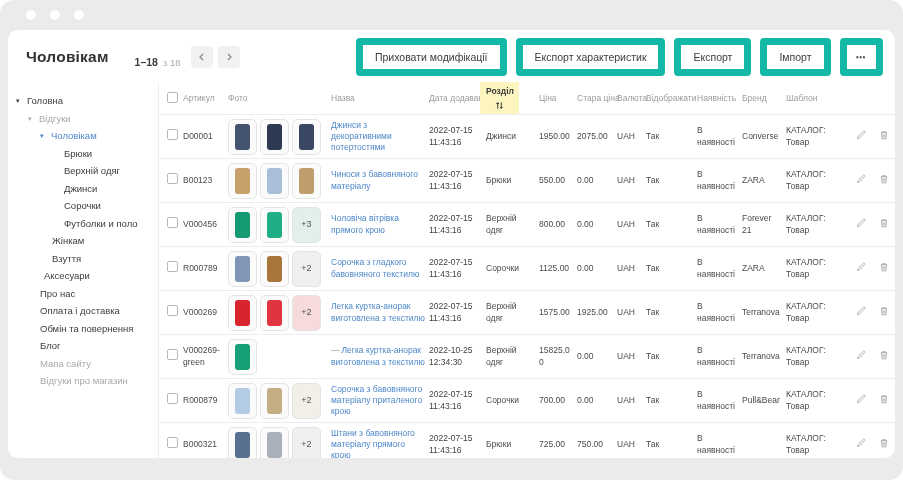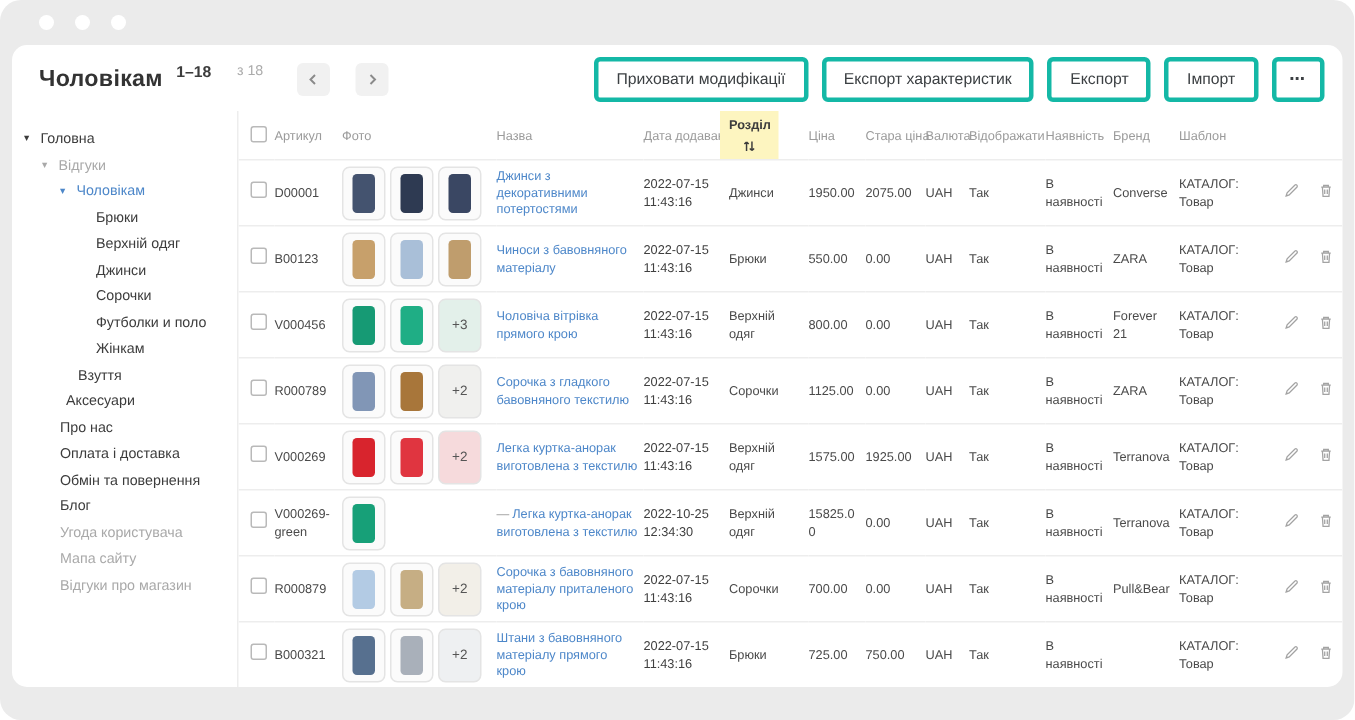--- a/index.html
+++ b/index.html
@@ -4,27 +4,27 @@
 <style>
   html,body{margin:0;padding:0;}
   body{width:903px;height:480px;background:#ffffff;font-family:"Liberation Sans","DejaVu Sans",sans-serif;overflow:hidden;}
   .window{position:relative;width:903px;height:480px;background:#ebebeb;border-radius:14px;overflow:hidden;}
   .chrome{height:30px;display:flex;align-items:center;padding-left:26px;gap:14px;}
   .dot{width:10px;height:10px;border-radius:50%;background:#ffffff;}
   .content{position:absolute;top:30px;left:8px;right:8px;bottom:22px;background:#ffffff;border-radius:10px;overflow:hidden;display:flex;flex-direction:column;}
   
   .toolbar{display:flex;align-items:center;padding:8px 12px 6px 18px;flex:none;}
   .title{font-size:15.5px;font-weight:bold;color:#333;margin:0;letter-spacing:.2px;}
-  .pagination{display:flex;align-items:flex-start;margin-left:9px;gap:17px;}
+  .pagination{display:flex;align-items:flex-end;margin-left:26px;gap:5px;}
   .pg-range{font-size:10.5px;font-weight:bold;color:#3c3c3c;}
   .pg-of{font-size:9.5px;color:#ababab;margin-right:6px;}
   .pg-btn{width:22px;height:22px;border:none;border-radius:4px;background:#f1f1f1;display:flex;align-items:center;justify-content:center;cursor:pointer;padding:0;}
   .spacer{flex:1;}
   .btns{display:flex;gap:9px;align-items:center;}
-  .btn{font-size:10.5px;color:#3c4043;background:#fff;border:3px solid #14b8a6;border-radius:4px;padding:6px 12px;cursor:pointer;white-space:nowrap;font-family:inherit;}
+  .btn{font-size:10.5px;color:#3c4043;background:#fff;border:7px solid #14b8a6;border-radius:4px;padding:6px 12px;cursor:pointer;white-space:nowrap;font-family:inherit;}
   .btn.primary{background:#4d8ef7;border-color:#4d8ef7;color:#fff;}
   .btn.more{padding:6px 9px;font-weight:bold;letter-spacing:1px;}
   
   .main{flex:1;display:flex;overflow:hidden;}
   .sidebar{width:150px;flex:none;padding-top:10px;box-sizing:border-box;overflow:hidden;}
   .side-item{height:17.5px;line-height:17.5px;font-size:9.5px;color:#3c3c3c;white-space:nowrap;cursor:pointer;}
   .side-item .caret{display:inline-block;width:11px;font-size:7px;color:inherit;vertical-align:1px;}
   .side-item.tone-muted{color:#a9a9a9;}
   .side-item.tone-active{color:#4d87c9;}
   .table-wrap{flex:1;border-left:1px solid #ededed;overflow:hidden;}
@@ -85,28 +85,27 @@
     <div class="main">
       <nav class="sidebar" id="sidebar">
           <div class="side-item tone-dark" style="padding-left: 8px;"><span class="caret">▾</span><span>Головна</span></div>
           <div class="side-item tone-muted" style="padding-left: 20px;"><span class="caret">▾</span><span>Відгуки</span></div>
           <div class="side-item tone-active" style="padding-left: 32px;"><span class="caret">▾</span><span>Чоловікам</span></div>
           <div class="side-item tone-dark" style="padding-left: 56px;"><span>Брюки</span></div>
           <div class="side-item tone-dark" style="padding-left: 56px;"><span>Верхній одяг</span></div>
           <div class="side-item tone-dark" style="padding-left: 56px;"><span>Джинси</span></div>
           <div class="side-item tone-dark" style="padding-left: 56px;"><span>Сорочки</span></div>
           <div class="side-item tone-dark" style="padding-left: 56px;"><span>Футболки и поло</span></div>
-          <div class="side-item tone-dark" style="padding-left: 44px; margin-left: 12px;"><span>Жінкам</span></div>
+          <div class="side-item tone-dark" style="padding-left: 44px;"><span>Жінкам</span></div>
           <div class="side-item tone-dark" style="padding-left: 44px;"><span>Взуття</span></div>
           <div class="side-item tone-dark" style="padding-left: 36px;"><span>Аксесуари</span></div>
           <div class="side-item tone-dark" style="padding-left: 32px;"><span>Про нас</span></div>
           <div class="side-item tone-dark" style="padding-left: 32px;"><span>Оплата і доставка</span></div>
           <div class="side-item tone-dark" style="padding-left: 32px;"><span>Обмін та повернення</span></div>
           <div class="side-item tone-dark" style="padding-left: 32px;"><span>Блог</span></div>
-          <div class="side-item tone-muted" style="padding-left: 32px;"><span>Угода користувача</span></div>
           <div class="side-item tone-muted" style="padding-left: 32px;"><span>Мапа сайту</span></div>
           <div class="side-item tone-muted" style="padding-left: 32px;"><span>Відгуки про магазин</span></div>
         </nav>
 
       <div class="table-wrap">
         <table>
           <colgroup>
             <col style="width:24px">
               <col style="width:45px">
               <col style="width:103px">

